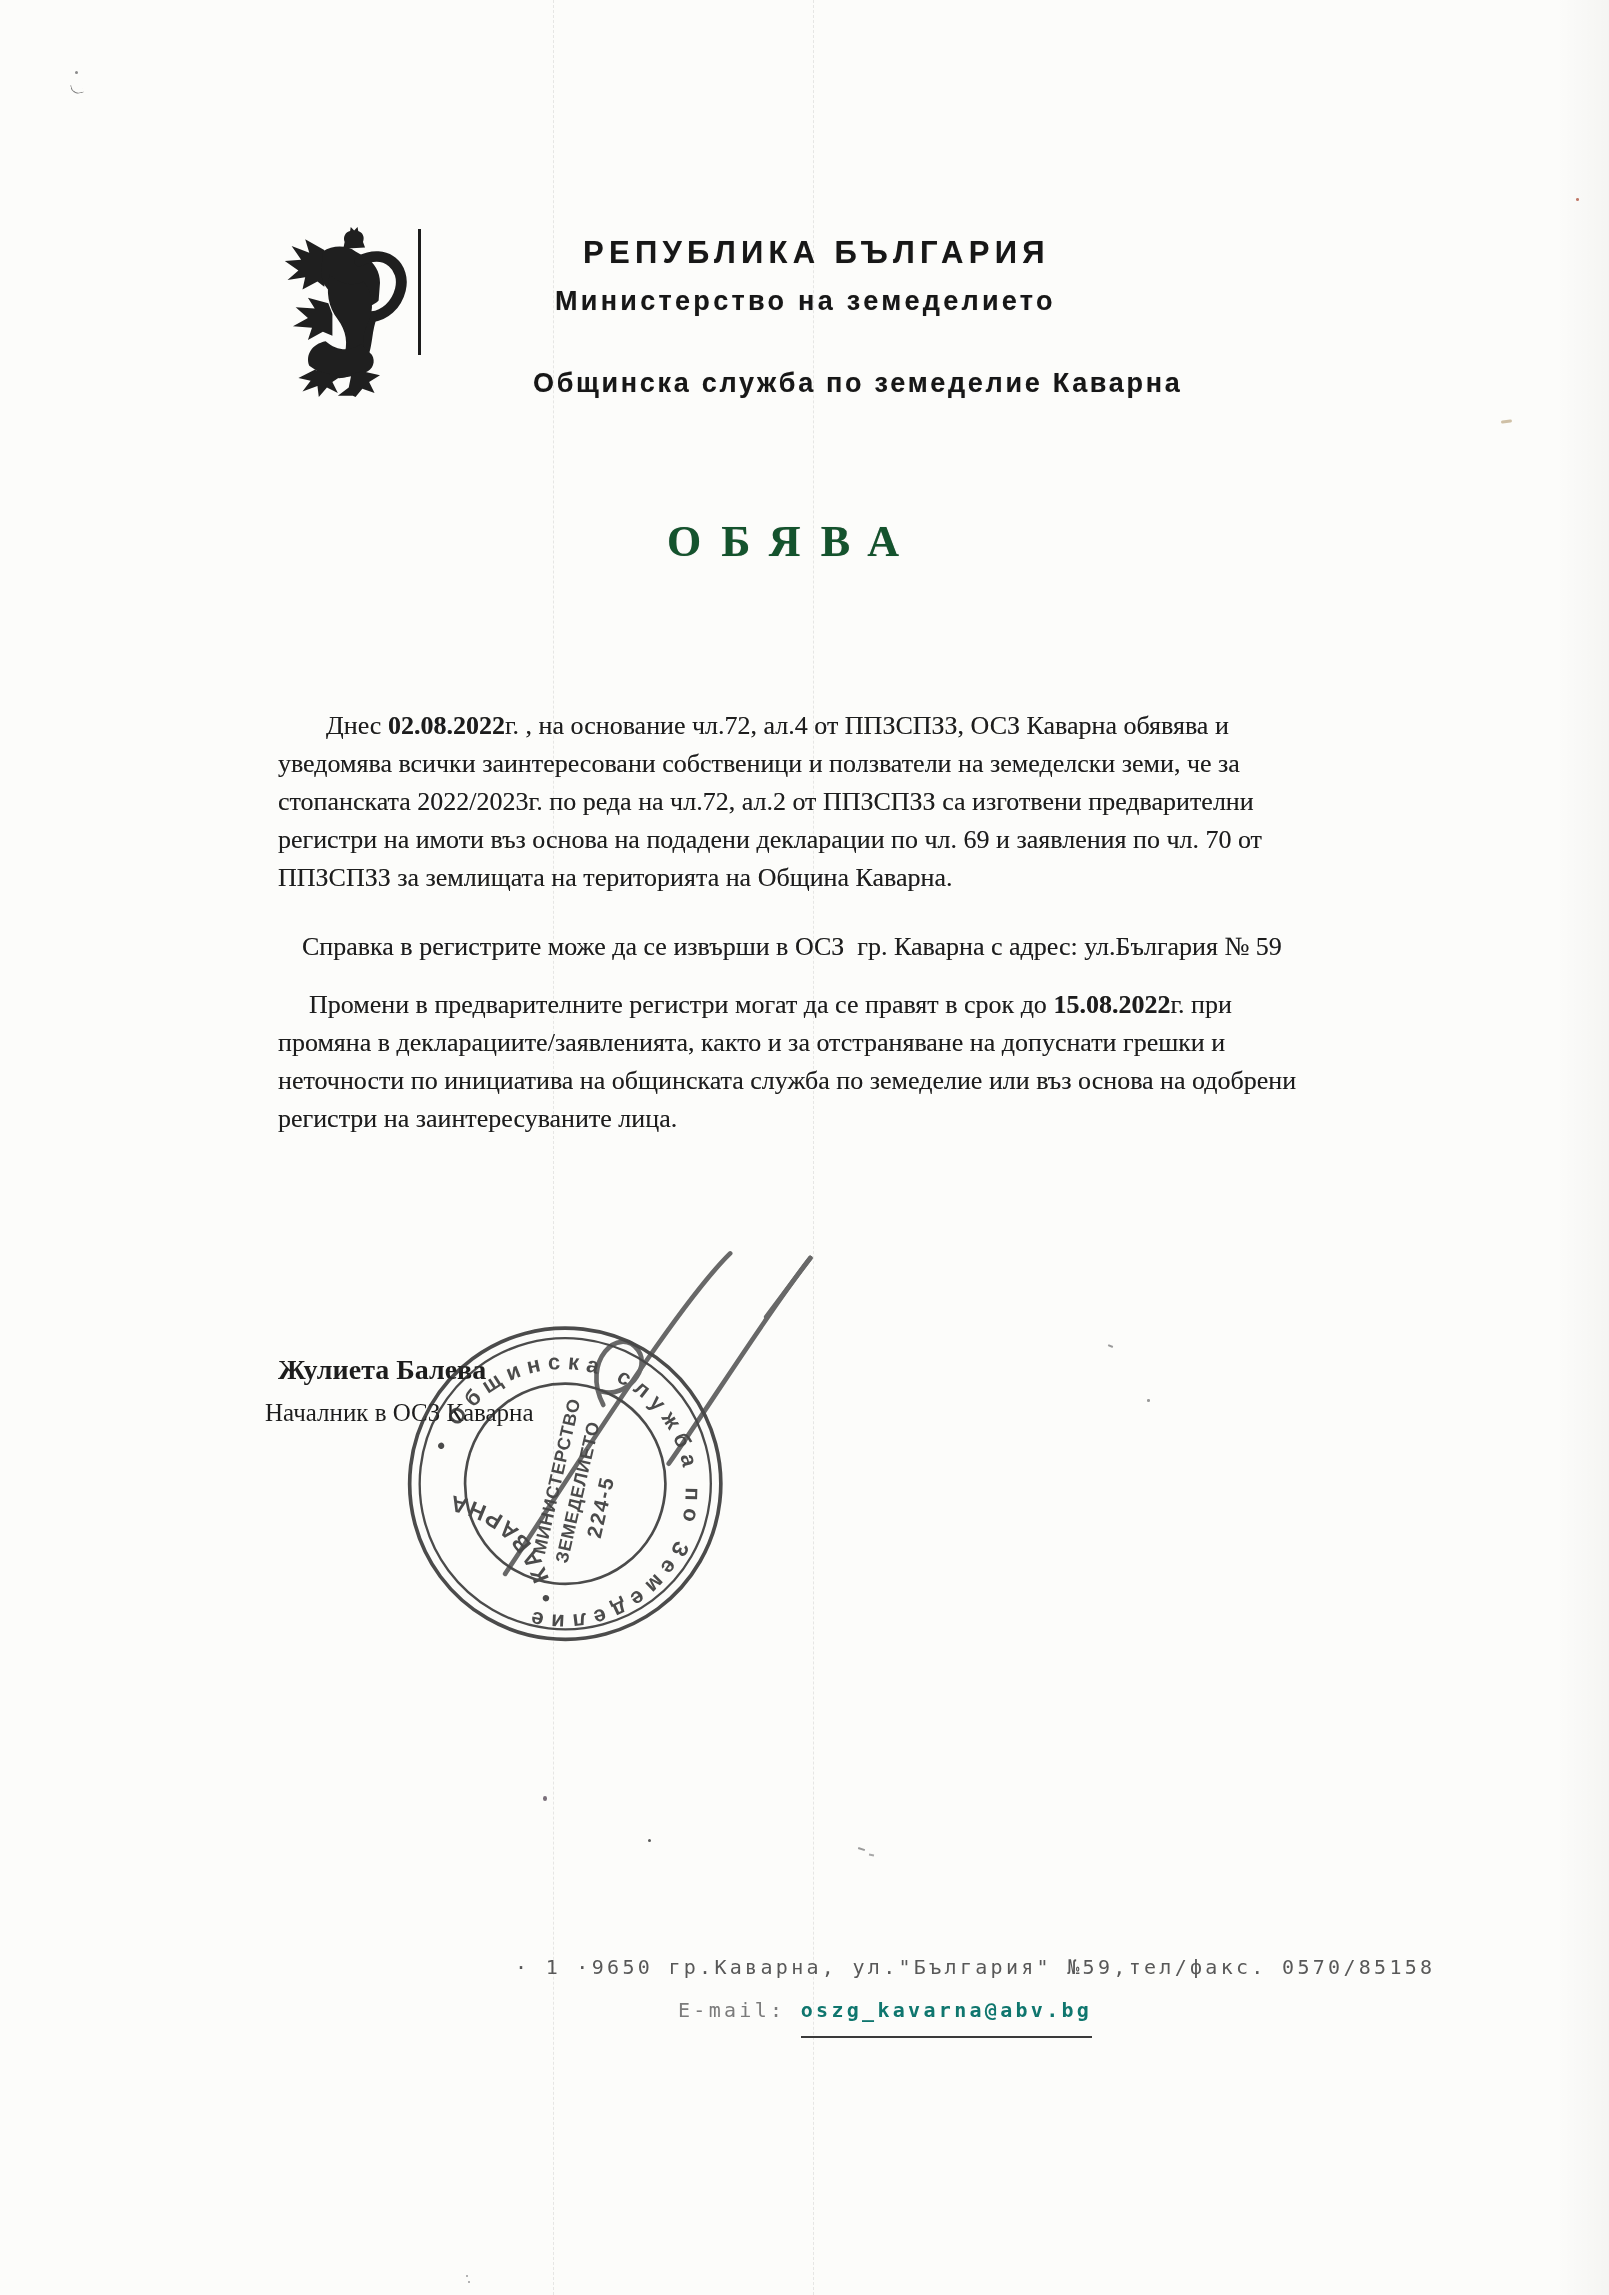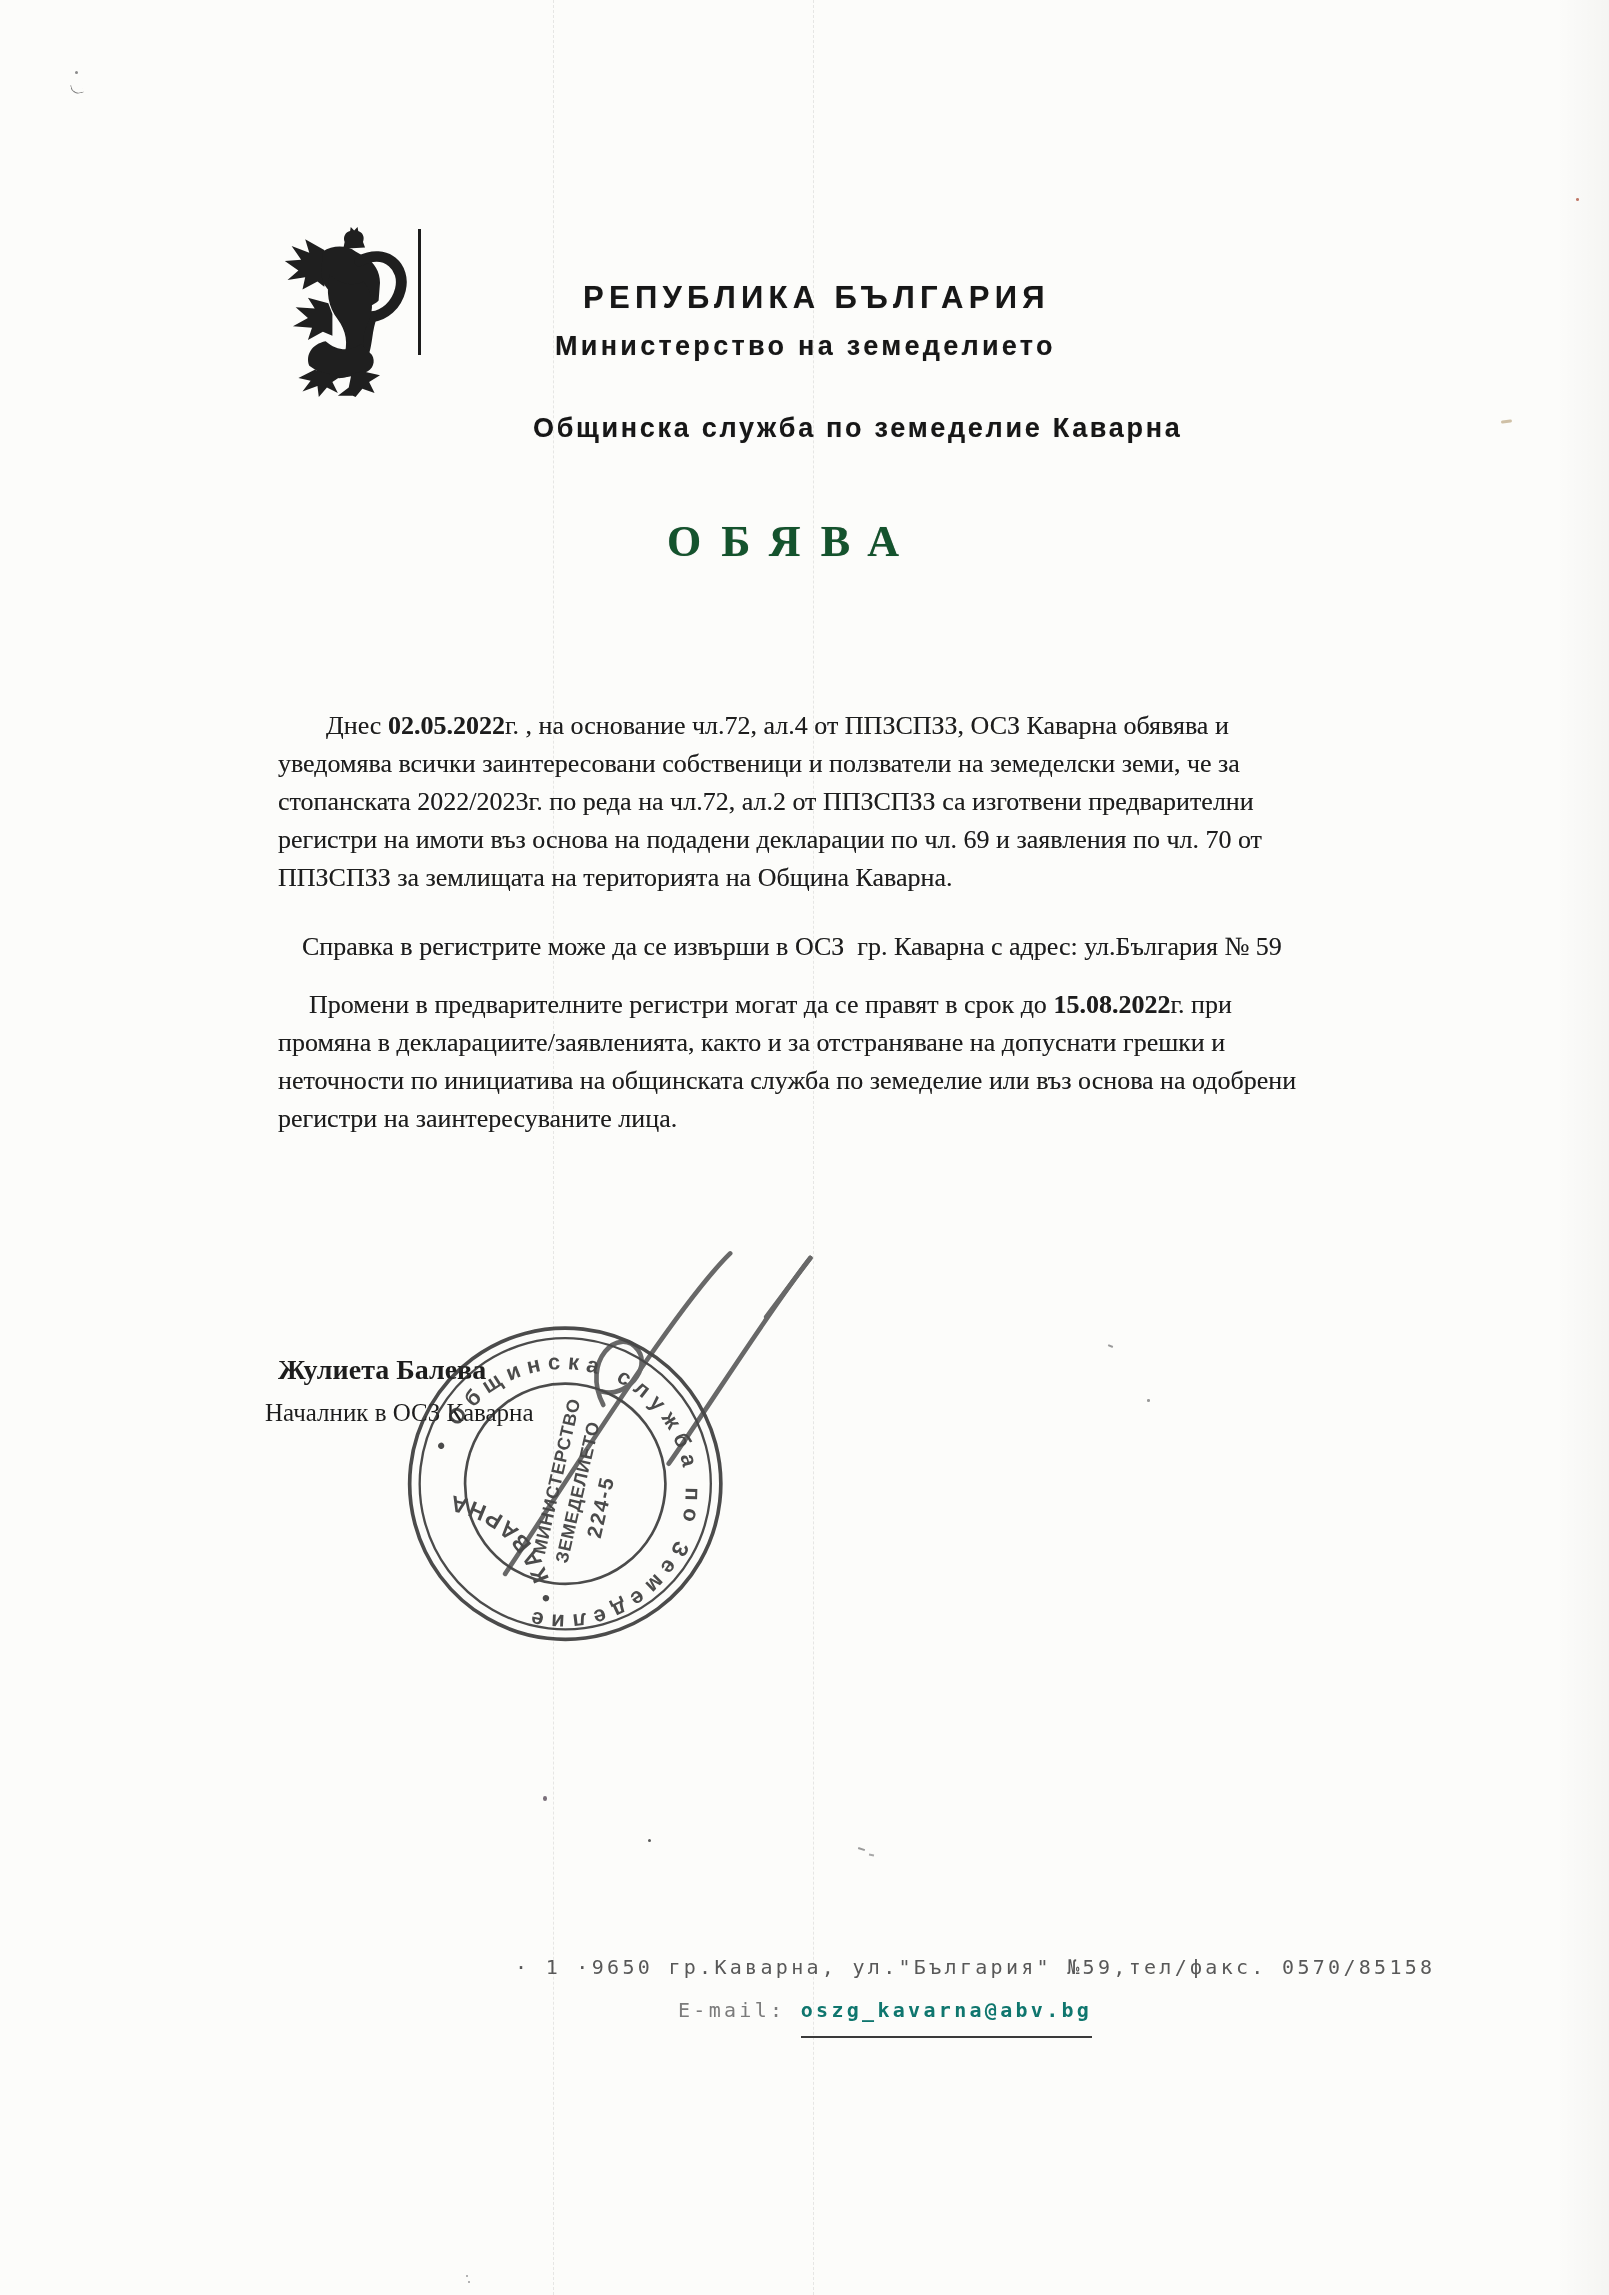--- a/index.html
+++ b/index.html
@@ -14,21 +14,20 @@
   
   .fold{position:absolute;top:0;bottom:0;width:0;border-left:0.7px dashed rgba(100,100,100,.14);}
   .vignette{position:absolute;top:0;right:0;bottom:0;width:53px;
     background:linear-gradient(to right, rgba(0,0,0,0), rgba(0,0,0,.03));}
   
   .lh-line{
     position:absolute;white-space:nowrap;
     font-family:"Liberation Sans","DejaVu Sans",sans-serif;
     font-weight:bold;color:#171717;
     text-shadow:0 0 0.7px rgba(0,0,0,.35);
-    margin-top:45px;
   }
   .lh1{left:583px;top:235px;font-size:31px;letter-spacing:5.3px;}
   .lh2{left:555px;top:286px;font-size:27px;letter-spacing:3.3px;}
   .lh3{left:446px;top:327px;font-size:29px;letter-spacing:2.7px;}
   .lh4{left:533px;top:368px;font-size:27px;letter-spacing:2.7px;}
   .coat{position:absolute;left:284px;top:227px;width:124px;height:170px;}
   .divider{position:absolute;left:418px;top:229px;width:2.7px;height:126px;background:#1c1c1c;}
   
   .doc-title{
     position:absolute;left:667px;top:516px;
@@ -96,21 +95,21 @@
   <div class="divider"></div>
 
   <div class="lh-line lh1">РЕПУБЛИКА БЪЛГАРИЯ</div>
   <div class="lh-line lh2">Министерство на земеделието</div>
   <div class="lh-line lh4">Общинска служба по земеделие Каварна</div>
 
   <div class="doc-title">ОБЯВА</div>
 
   <div class="body-text">
       <div style="margin-bottom: 31px;">
-        <div class="tline" style="text-indent: 48px;"><span>Днес </span><span class="b">02.05.2022</span><span>г. , на основание чл.72, ал.4 от ППЗСПЗЗ, ОСЗ Каварна обявява и</span></div>
+        <div class="tline" style="text-indent: 48px;"><span>Днес </span><span class="b">02.08.2022</span><span>г. , на основание чл.72, ал.4 от ППЗСПЗЗ, ОСЗ Каварна обявява и</span></div>
         <div class="tline"><span>уведомява всички заинтересовани собственици и ползватели на земеделски земи, че за</span></div>
         <div class="tline"><span>стопанската 2022/2023г. по реда на чл.72, ал.2 от ППЗСПЗЗ са изготвени предварителни</span></div>
         <div class="tline"><span>регистри на имоти въз основа на подадени декларации по чл. 69 и заявления по чл. 70 от</span></div>
         <div class="tline"><span>ППЗСПЗЗ за землищата на територията на Община Каварна.</span></div>
       </div>
       <div style="margin-bottom: 20px;">
         <div class="tline" style="text-indent: 24px;"><span>Справка в регистрите може да се извърши в ОСЗ &nbsp;гр. Каварна с адрес: ул.България № 59</span></div>
       </div>
       <div>
         <div class="tline" style="text-indent: 31px;"><span>Промени в предварителните регистри могат да се правят в срок до </span><span class="b">15.08.2022</span><span>г. при</span></div>

